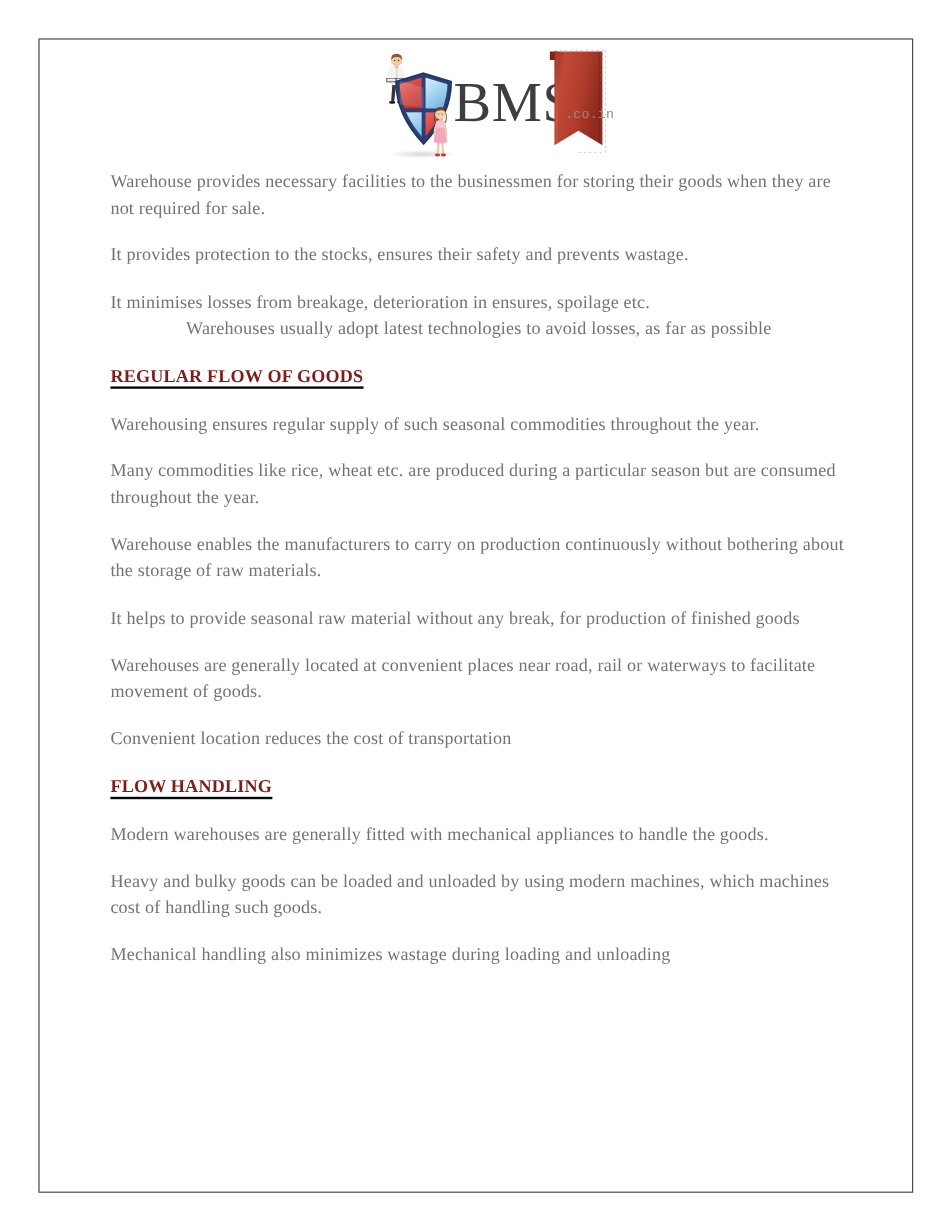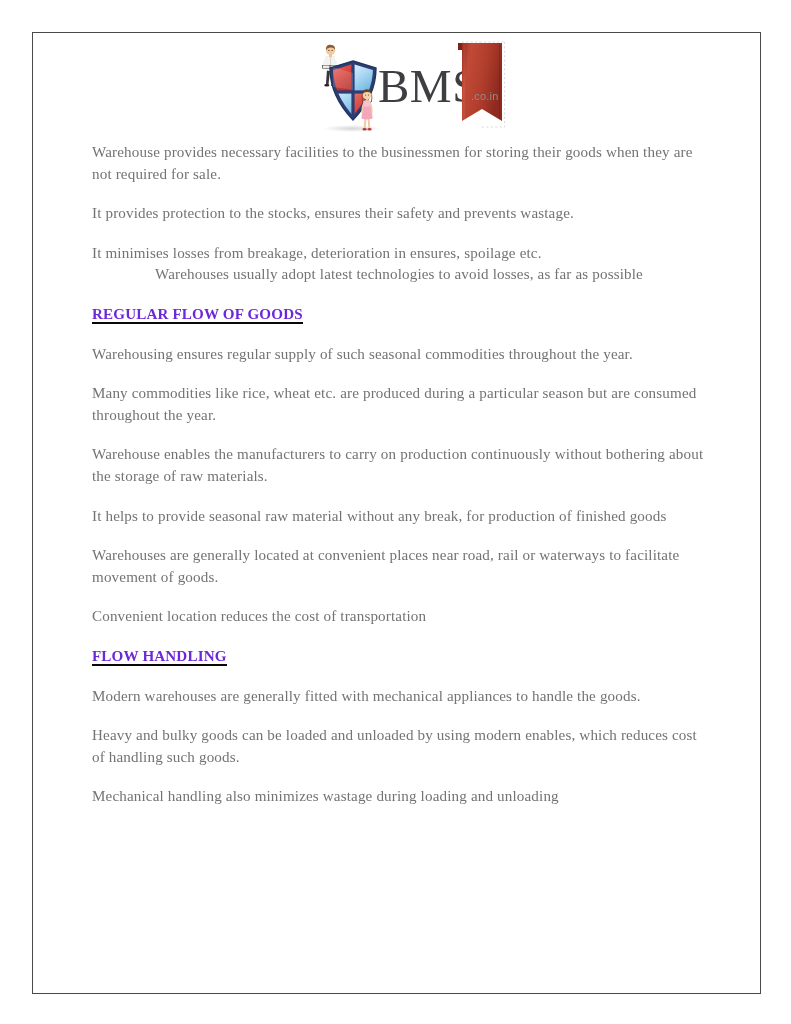--- a/index.html
+++ b/index.html
@@ -107,21 +107,21 @@
     position: absolute;
     left: 158px;
     top: 6px;
     width: 48px;
     height: 92px;
   }
   .coin-text {
     position: absolute;
     left: 171px;
     top: 55px;
-    font-family: Liberation Sans, sans-serif;
+    font-family: Liberation Mono, monospace;
     font-size: 11px;
     letter-spacing: 0.2px;
     color: #8d8d8d;
   }
 
   
   .body-area {
     position: absolute;
     left: 60px;
     top: 110px;
@@ -139,21 +139,21 @@
     margin-bottom: 0;
   }
   .para.lastline {
     margin-bottom: 18px;
     text-align: center;
   }
   .heading {
     font-size: 15.1px;
     line-height: 21.6px;
     font-weight: bold;
-    color: #6d28d9;
+    color: #7f1d1d;
     margin: 8px 0 18px 0;
     letter-spacing: 0.01em;
   }
   .heading span.h-label {
     border-bottom: 2px solid #080808;
     padding-bottom: 0px;
     display: inline;
   }
 </style>
 </head>
@@ -319,19 +319,19 @@
 
 
       <p class="para">Warehouses are generally located at convenient places near road, rail or waterways to facilitate movement of goods.</p>
 
       <p class="para">Convenient location reduces the cost of transportation</p>
 
       <div class="heading"><span class="h-label">FLOW HANDLING</span></div>
 
       <p class="para">Modern warehouses are generally fitted with mechanical appliances to handle the goods.</p>
 
-      <p class="para">Heavy and bulky goods can be loaded and unloaded by using modern enables, which reduces cost of handling such goods.</p>
+      <p class="para">Heavy and bulky goods can be loaded and unloaded by using modern machines, which machines cost of handling such goods.</p>
 
       <p class="para">Mechanical handling also minimizes wastage during loading and unloading</p>
 
     </div>
   </div>
 </div>
 
 </body></html>

